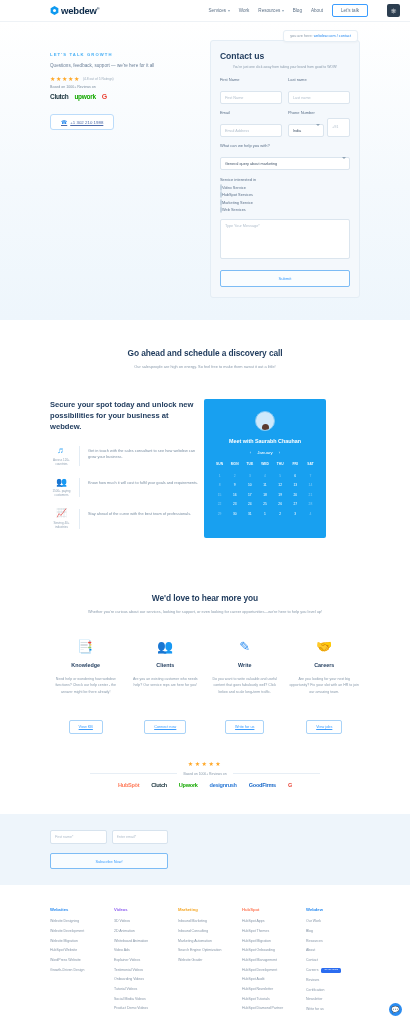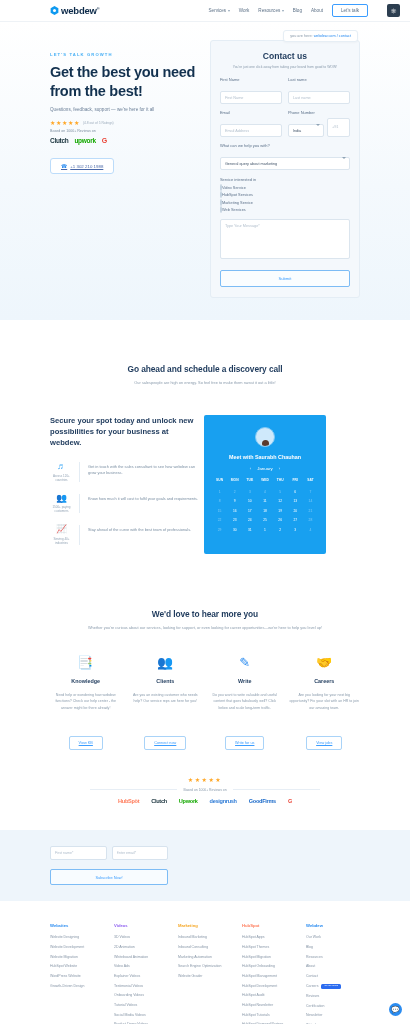--- a/index.html
+++ b/index.html
@@ -91,21 +91,21 @@
     color: #4a68a8;
   }
   .phone-btn .ph { color: #2b8cf0; font-size: 5px; }
 
   
   .form-card {
     width: 152px; background: #f4f8fc; border: 1px solid #e4edf5;
     border-radius: 3px; padding: 10px 9px;
   }
   .form-title {
-    text-align: center; font-size: 8.6px; font-weight: 700;
+    text-align: left; font-size: 8.6px; font-weight: 700;
     color: #1e3a5c; margin-bottom: 4px;
   }
   .form-sub { text-align: center; font-size: 3.4px; color: #8a9bac; margin-bottom: 8px; }
   .fld-row { display: flex; gap: 6px; margin-bottom: 6px; }
   .fld { flex: 1; }
   .fld label { display: block; font-size: 4px; color: #5b7governance; color: #5b7089; margin-bottom: 2.5px; }
   .fld input, .fld select, .fld textarea {
     width: 100%; border: 0.7px solid #dbe5ee; border-radius: 2px;
     background: #fff; padding: 3.5px 4px; font-size: 3.8px;
     color: #44566b; font-family: "Liberation Sans", sans-serif;
@@ -131,21 +131,21 @@
   .radio-item span { font-size: 3.9px; color: #5b7089; }
   .msg-area { height: 40px; resize: none; }
   .submit-btn {
     width: 100%; margin-top: 7px; border: 0.8px solid #7dbcf5;
     background: #fafdff; color: #3b9dff; border-radius: 2px;
     padding: 5px 0; font-size: 4.2px; font-family: "Liberation Sans", sans-serif;
   }
 
   
   .section { padding: 0 50px; }
-  .discovery { padding-top: 44px; padding-bottom: 26px; background: #fff; }
+  .discovery { padding-top: 28px; padding-bottom: 26px; background: #fff; }
   .sec-title {
     text-align: center; font-size: 8.4px; font-weight: 700;
     color: #1e3a5c; margin-bottom: 6px; letter-spacing: -0.1px;
   }
   .sec-sub { text-align: center; font-size: 3.9px; color: #8a9bac; }
   .disc-body { display: flex; gap: 4px; margin-top: 30px; }
   .disc-left { width: 150px; }
   .disc-h {
     font-size: 7.6px; line-height: 1.45; font-weight: 700;
     color: #1e3a5c; margin-bottom: 14px;
@@ -294,21 +294,20 @@
 <div class="hero">
   <div class="breadcrumb-pill">
     <span>you are here:</span>
     <a href="#">webdew.com</a>
     <a href="#">/ contact</a>
   </div>
 
   <div class="hero-inner">
     <div class="hero-left">
       <div class="eyebrow">LET'S TALK GROWTH</div>
-      <div class="hero-h1">Get the best you need from the best!</div>
       <div class="hero-sub">Questions, feedback, support — we're here for it all</div>
       <div class="stars">
         <span class="s">★</span>
           <span class="s">★</span>
           <span class="s">★</span>
           <span class="s">★</span>
           <span class="s">★</span>
         <span class="rating-note">(4.8 out of 5 Ratings)</span>
       </div>
       <div class="based-on">Based on 1000+ Reviews on</div>

